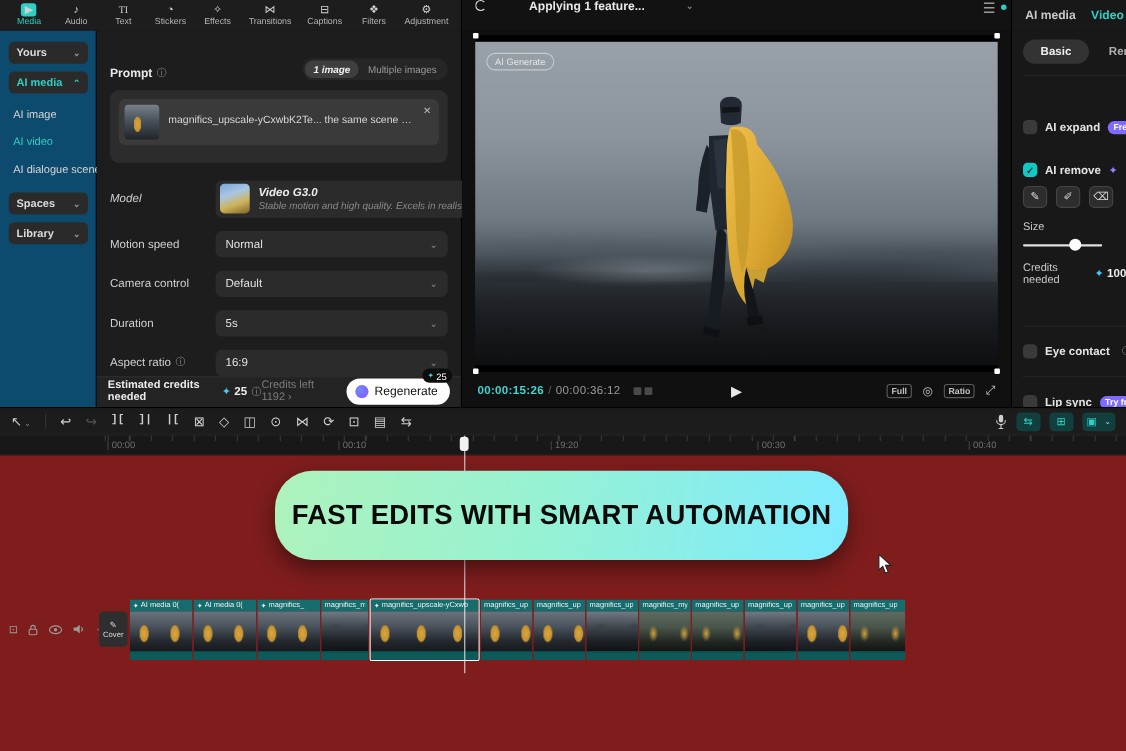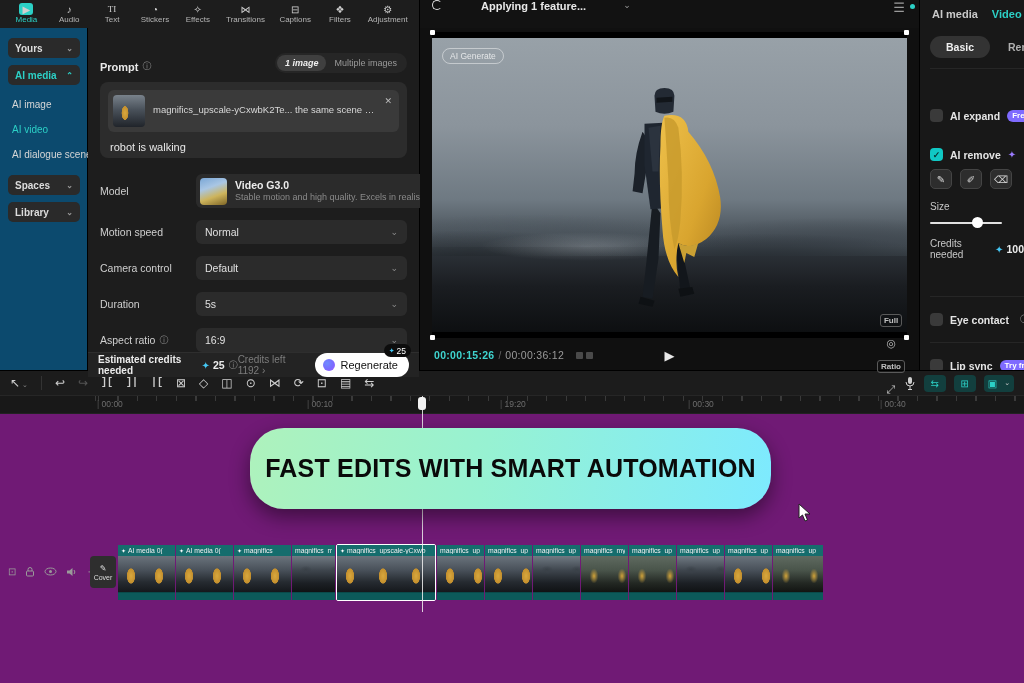--- a/index.html
+++ b/index.html
@@ -51,21 +51,21 @@
   .iseg.active { background:#3f3f3f; color:#f0f0f0; font-weight:bold;font-style:italic; }
   .prompt-card { margin-top:9px; background:#2c2c2c; border-radius:8px; padding:8px; height:76px; }
   .file-row { background:#3a3a3a; border-radius:6px; display:flex; align-items:flex-start; padding:5px 7px 5px 5px; gap:8px; position:relative; height:42px; }
   .file-thumb { width:32px; height:32px; border-radius:4px; flex:none;
      background: radial-gradient(ellipse 6px 12px at 12px 18px, #d9a83e 0%, #c4902e 55%, transparent 60%),
                  linear-gradient(180deg,#79828b 0%,#4a525b 45%,#20242a 100%); }
   .file-name { font-size:9.5px; color:#d8d8d8; line-height:12px; margin-top:9px; flex:1; overflow:hidden; white-space:nowrap; text-overflow:ellipsis; }
   .file-close { color:#bbb; font-size:9px; cursor:pointer; margin-top:1px; }
   .prompt-text { font-size:11px; color:#e8e8e8; margin-top:9px; padding-left:2px; }
   .field-row { display:flex; align-items:center; margin-top:12px; }
-  .field-row.first { margin-top:16px; }
+  .field-row.first { margin-top:16px;font-style:italic; }
   .field-label { width:96px; flex:none; font-size:10.5px; color:#cfcfcf; display:flex; align-items:center; }
   .field-ctrl { flex:1; background:#2b2b2b; border-radius:6px; height:24px; display:flex; align-items:center; padding:0 9px; cursor:pointer; }
   .field-ctrl.model { height:34px; padding:0 9px 0 4px; }
   .model-thumb { width:27px; height:27px; border-radius:4px; flex:none; margin-right:8px;
      background: linear-gradient(160deg,#7aa7d6 0%,#a9c6e4 35%,#cdb45c 65%,#7e6526 100%); }
   .model-info { flex:1; overflow:hidden; }
   .model-name { font-size:10.5px; font-weight:bold; color:#ececec; line-height:13px; }
   .model-desc { font-size:9px; color:#8a8a8a; line-height:11px; white-space:nowrap; overflow:hidden; text-overflow:ellipsis; }
   .ctrl-value { font-size:10.5px; color:#e0e0e0; flex:1; }
   .ctrl-caret { color:#8a8a8a; font-size:9px; }
@@ -99,21 +99,21 @@
   .handle { position:absolute; width:5px; height:5px; background:#fff; border-radius:1px; z-index:3; }
   .h-tl { left:-2px; top:-2px; } .h-tr { right:-2px; top:-2px; }
   .h-bl { left:-2px; bottom:-2px; } .h-br { right:-2px; bottom:-2px; }
   .vctrl { position:absolute; left:0; right:0; bottom:0; height:30px; display:flex; align-items:center; padding:0 14px; }
   .tc-cur { color:#3fd4cf; font-size:10.5px; font-weight:bold; letter-spacing:.3px; }
   .tc-sep { color:#666; margin:0 4px; font-size:10px; }
   .tc-total { color:#9a9a9a; font-size:10.5px; letter-spacing:.3px; }
   .frame-sq { display:flex; gap:3px; margin-left:12px; }
   .frame-sq span { width:7px; height:7px; background:#4a4a4a; border-radius:1px; }
   .play-btn { position:absolute; left:50%; transform:translateX(-50%); color:#e8e8e8; font-size:13px; cursor:pointer; }
-  .vctrl-right { margin-left:auto; display:flex; align-items:center; gap:10px;flex-direction:column; }
+  .vctrl-right { margin-left:auto; display:flex; align-items:center; gap:10px; }
   .vbadge { border:1px solid #5a5a5a; color:#c0c0c0; border-radius:3px; font-size:8px; font-weight:bold; padding:1px 3px; cursor:pointer; }
   .vico { color:#c0c0c0; font-size:11px; cursor:pointer; }
   
   .inspector { flex:1; background:#181818; padding:8px 0 0 10px; overflow:hidden; }
   .insp-seg { display:flex; align-items:center; gap:18px; }
   .basic-pill { background:#333; border-radius:12px; height:22px; padding:0 16px; display:flex; align-items:center; font-size:10.5px; font-weight:bold; color:#f0f0f0; cursor:pointer; }
   .seg-rest { font-size:10.5px; font-weight:bold; color:#b0b0b0; white-space:nowrap; }
   .insp-div { height:1px; background:#262626; margin:10px 0; margin-right:-0px; }
   .feat-row { display:flex; align-items:center; gap:7px; padding:6px 0; }
   .cbox { width:13px; height:13px; border-radius:4px; background:#3a3a3a; flex:none; cursor:pointer; }
@@ -140,21 +140,21 @@
   .tealbtn .caret { color:#cfcfcf; font-size:7px; }
   
   .ruler { position:relative; height:18px; background:#181818; border-bottom:1px solid #222;
      }
   .ruler-ticks { position:absolute; left:85px; right:0; top:0; bottom:0;
      background-image: repeating-linear-gradient(90deg, #3a3a3a 0 1px, transparent 1px 19.5px);
      background-position: 13px 0; background-size:auto 5px; background-repeat:repeat-x; }
   .rlabel { position:absolute; top:3px; font-size:8.5px; color:#6e6e6e; }
   .rlabel::before { content:"| "; color:#555; }
   
-  .tbody { position:relative; height:269px; background:#701a75; }
+  .tbody { position:relative; height:269px; background:#7f1d1d; }
   .trackctl { position:absolute; left:8px; top:152px; display:flex; gap:9px; align-items:center; }
   .tcico { color:#9a9a9a; font-size:10px; cursor:pointer; display:flex; align-items:center; }
   .cover-btn { position:absolute; left:90px; top:142px; width:26px; height:32px; background:#2e2e2e; border-radius:4px; display:flex; flex-direction:column; align-items:center; justify-content:center; cursor:pointer; }
   .cover-btn .pencil { font-size:8px; color:#ddd; line-height:9px; }
   .cover-btn .cvlabel { font-size:7px; color:#ddd; margin-top:1px; }
   .cliprow { position:absolute; left:118px; top:131px; display:flex; }
   .clip { position:relative; flex:none; overflow:hidden; cursor:pointer; margin-right:1px; }
   .clip-head { height:11px; background:#156d6d; display:flex; align-items:center; padding:0 3px; gap:2px; overflow:hidden; }
   .clip-spark { color:#fff; font-size:6px; flex:none; }
   .clip-label { font-size:6.8px; color:#f0f0f0; white-space:nowrap; overflow:hidden; }
@@ -274,21 +274,20 @@
           <div class="iseg active">1 image</div>
           <div class="iseg">Multiple images</div>
         </div>
       </div>
       <div class="prompt-card">
         <div class="file-row">
           <div class="file-thumb"></div>
           <div class="file-name">magnifics_upscale-yCxwbK2Te... the same scene 8353648.png</div>
           <span class="file-close">✕</span>
         </div>
-        <div class="prompt-text">robot is walking</div>
       </div>
 
       <div class="field-row first">
         <span class="field-label">Model</span>
         <div class="field-ctrl model">
           <div class="model-thumb"></div>
           <div class="model-info">
             <div class="model-name">Video G3.0</div>
             <div class="model-desc">Stable motion and high quality. Excels in realistic...</div>
           </div>

